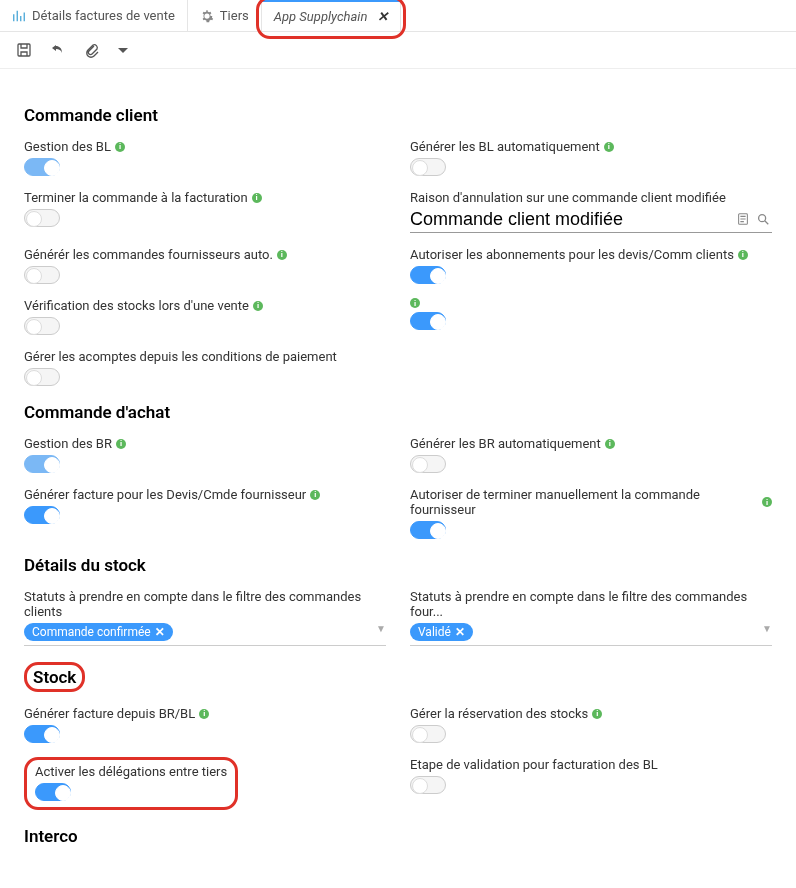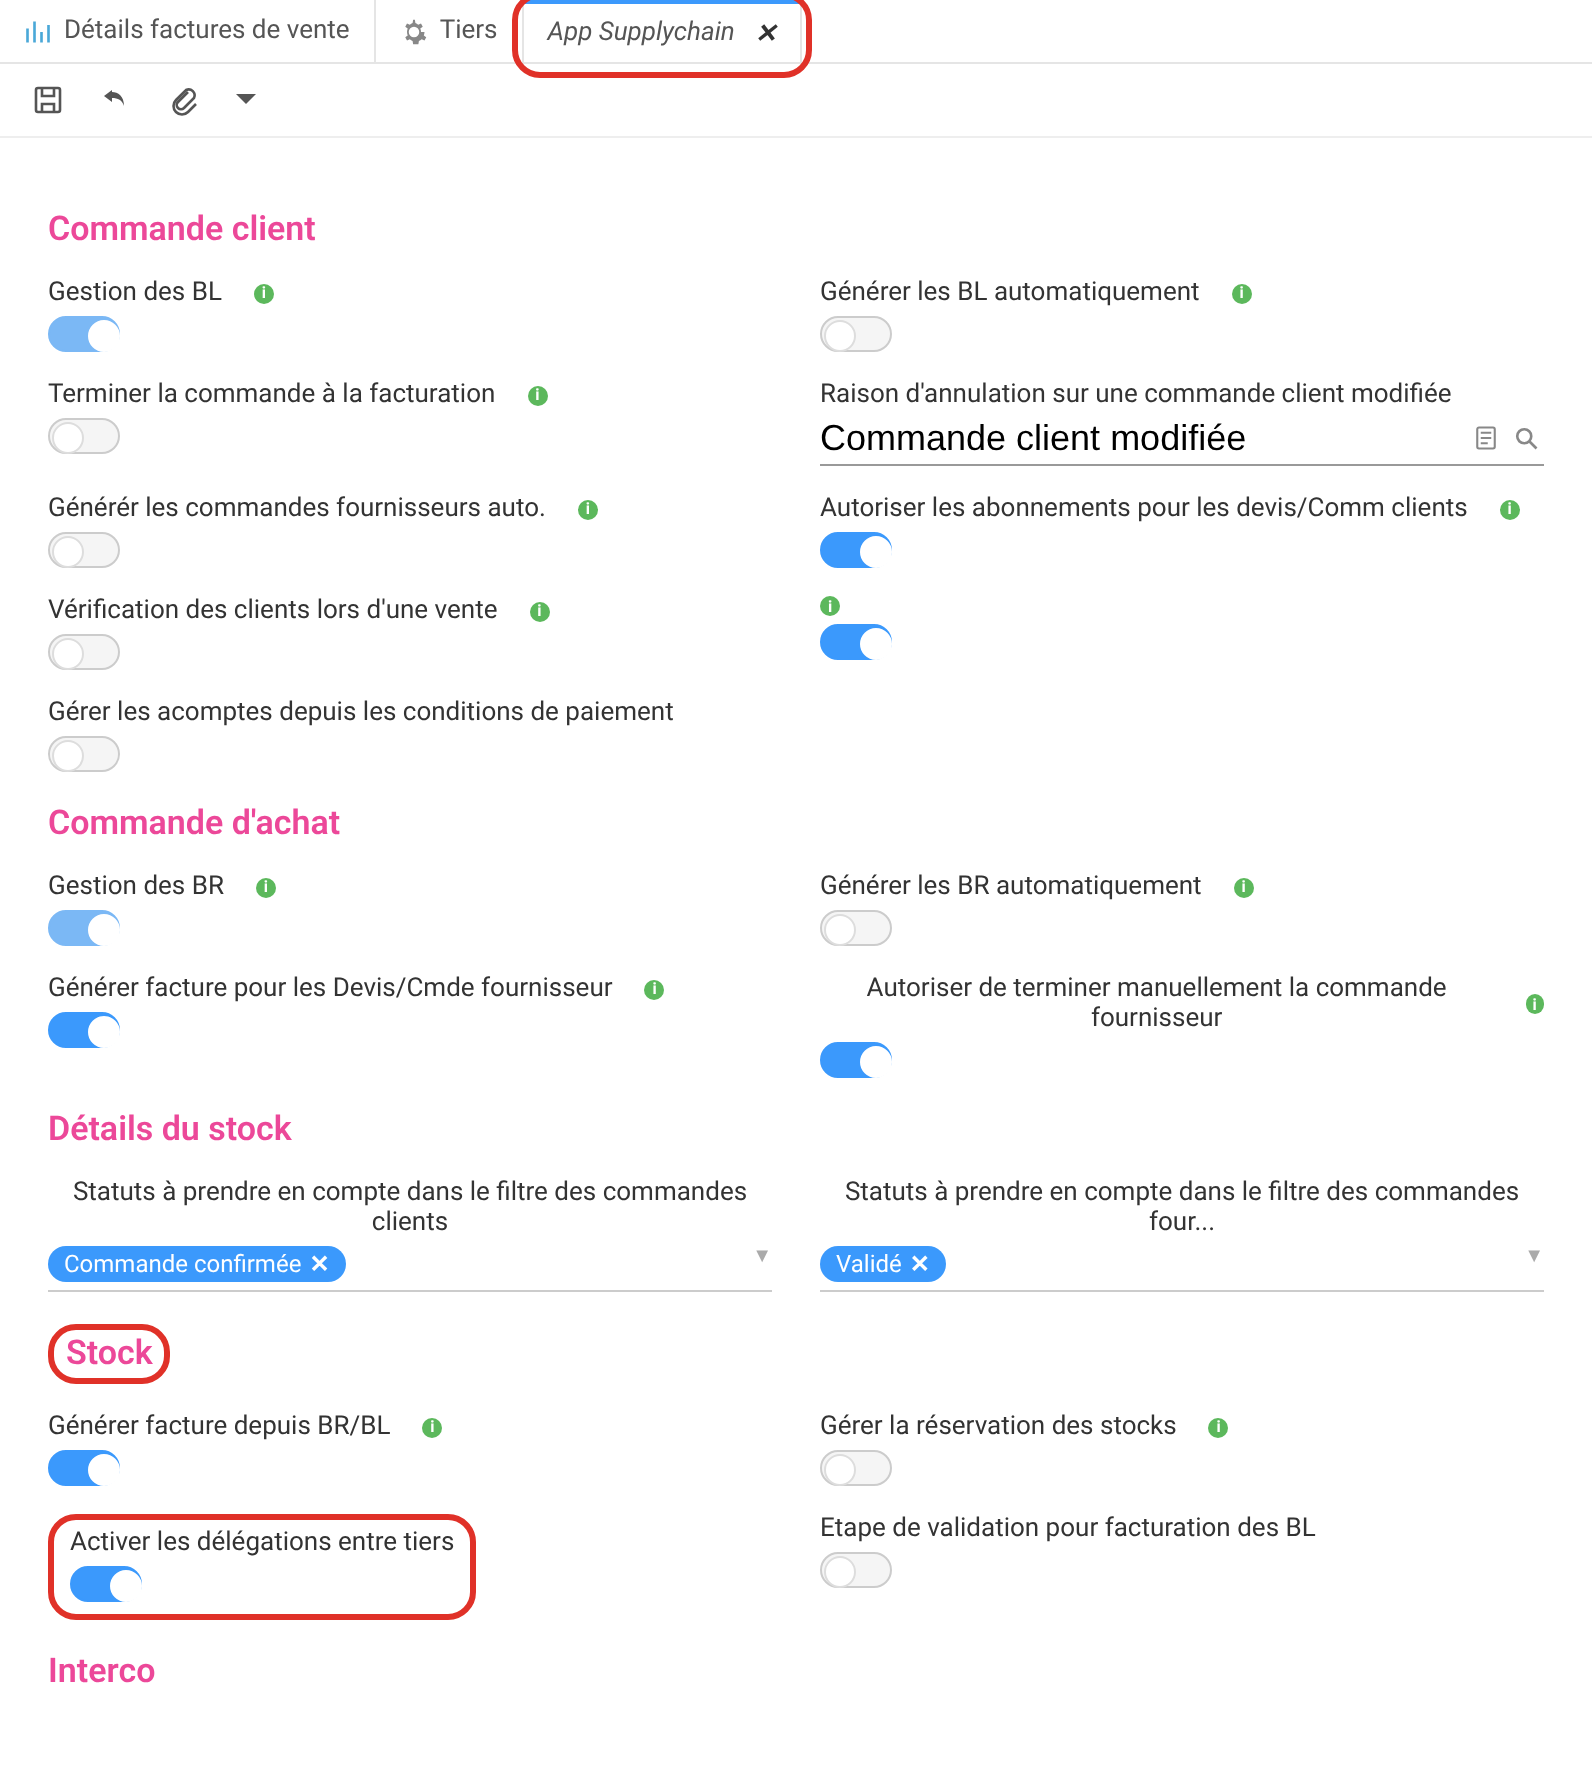--- a/index.html
+++ b/index.html
@@ -5,24 +5,24 @@
 * { box-sizing: border-box; margin: 0; padding: 0; }
 body { font-family: -apple-system, BlinkMacSystemFont, "Segoe UI", Roboto, sans-serif; font-size: 13px; color: #333; background: #fff; width: 796px; }
 .tabs { display: flex; border-bottom: 1px solid #e5e5e5; height: 32px; align-items: stretch; }
 .tab { display: flex; align-items: center; padding: 0 12px; gap: 6px; border-right: 1px solid #e5e5e5; color: #555; cursor: pointer; position: relative; }
 .tab.active { border-top: 2px solid #3b99fc; background: #fff; }
 .tab-icon { width: 14px; height: 14px; display: inline-flex; align-items: center; justify-content: center; color: #888; }
 .tab-close { font-weight: bold; color: #333; cursor: pointer; margin-left: 4px; }
 .toolbar { display: flex; align-items: center; gap: 18px; padding: 10px 16px; border-bottom: 1px solid #eee; }
 .toolbar-icon { width: 16px; height: 16px; cursor: pointer; color: #555; }
 .content { padding: 20px 24px; }
-.section-title { font-size: 17px; font-weight: 600; color: #ec4899; margin: 16px 0 14px; }
+.section-title { font-size: 17px; font-weight: 600; color: #000000; margin: 16px 0 14px; }
 .row { display: flex; gap: 24px; margin-bottom: 14px; }
 .col { flex: 1; min-width: 0; }
-.field-label { font-size: 13px; color: #333; display: flex; align-items: center; gap: 16px; margin-bottom: 4px; text-align: center; }
+.field-label { font-size: 13px; color: #333; display: flex; align-items: center; gap: 4px; margin-bottom: 4px; }
 .info-icon { width: 10px; height: 10px; background: #5cb85c; border-radius: 50%; display: inline-flex; align-items: center; justify-content: center; color: #fff; font-size: 8px; font-weight: bold; }
 .toggle { width: 36px; height: 18px; border-radius: 10px; position: relative; cursor: pointer; border: 1px solid #ccc; background: #f5f5f5; }
 .toggle::after { content: ""; position: absolute; width: 14px; height: 14px; border-radius: 50%; background: #fff; top: 1px; left: 1px; transition: left .2s; border: 1px solid #ddd; }
 .toggle.on { background: #3b99fc; border-color: #3b99fc; }
 .toggle.on::after { left: 19px; border-color: #fff; }
 .toggle.on.light { background: #7bb8f5; border-color: #7bb8f5; }
 .input-row { display: flex; align-items: center; border-bottom: 1px solid #999; padding-bottom: 2px; }
 .input-row input { border: none; outline: none; flex: 1; font-size: 18px; background: transparent; }
 .input-icon { width: 16px; height: 16px; color: #888; cursor: pointer; margin-left: 4px; }
 .tag-select { border-bottom: 1px solid #ccc; padding-bottom: 4px; display: flex; align-items: flex-start; position: relative; }
@@ -143,21 +143,21 @@
           <span>Autoriser les abonnements pour les devis/Comm clients</span>
           <span class="info-icon">i</span>
         </div>
       <div class="toggle on"></div>
     </div>
   </div>
 
   <div class="row">
     <div class="col">
       <div class="field-label">
-          <span>Vérification des clients lors d'une vente</span>
+          <span>Vérification des stocks lors d'une vente</span>
           <span class="info-icon">i</span>
         </div>
       <div class="toggle"></div>
     </div>
     <div class="col">
       <div class="field-label">
           <span class="info-icon">i</span>
         </div>
       <div class="toggle on"></div>
     </div>

